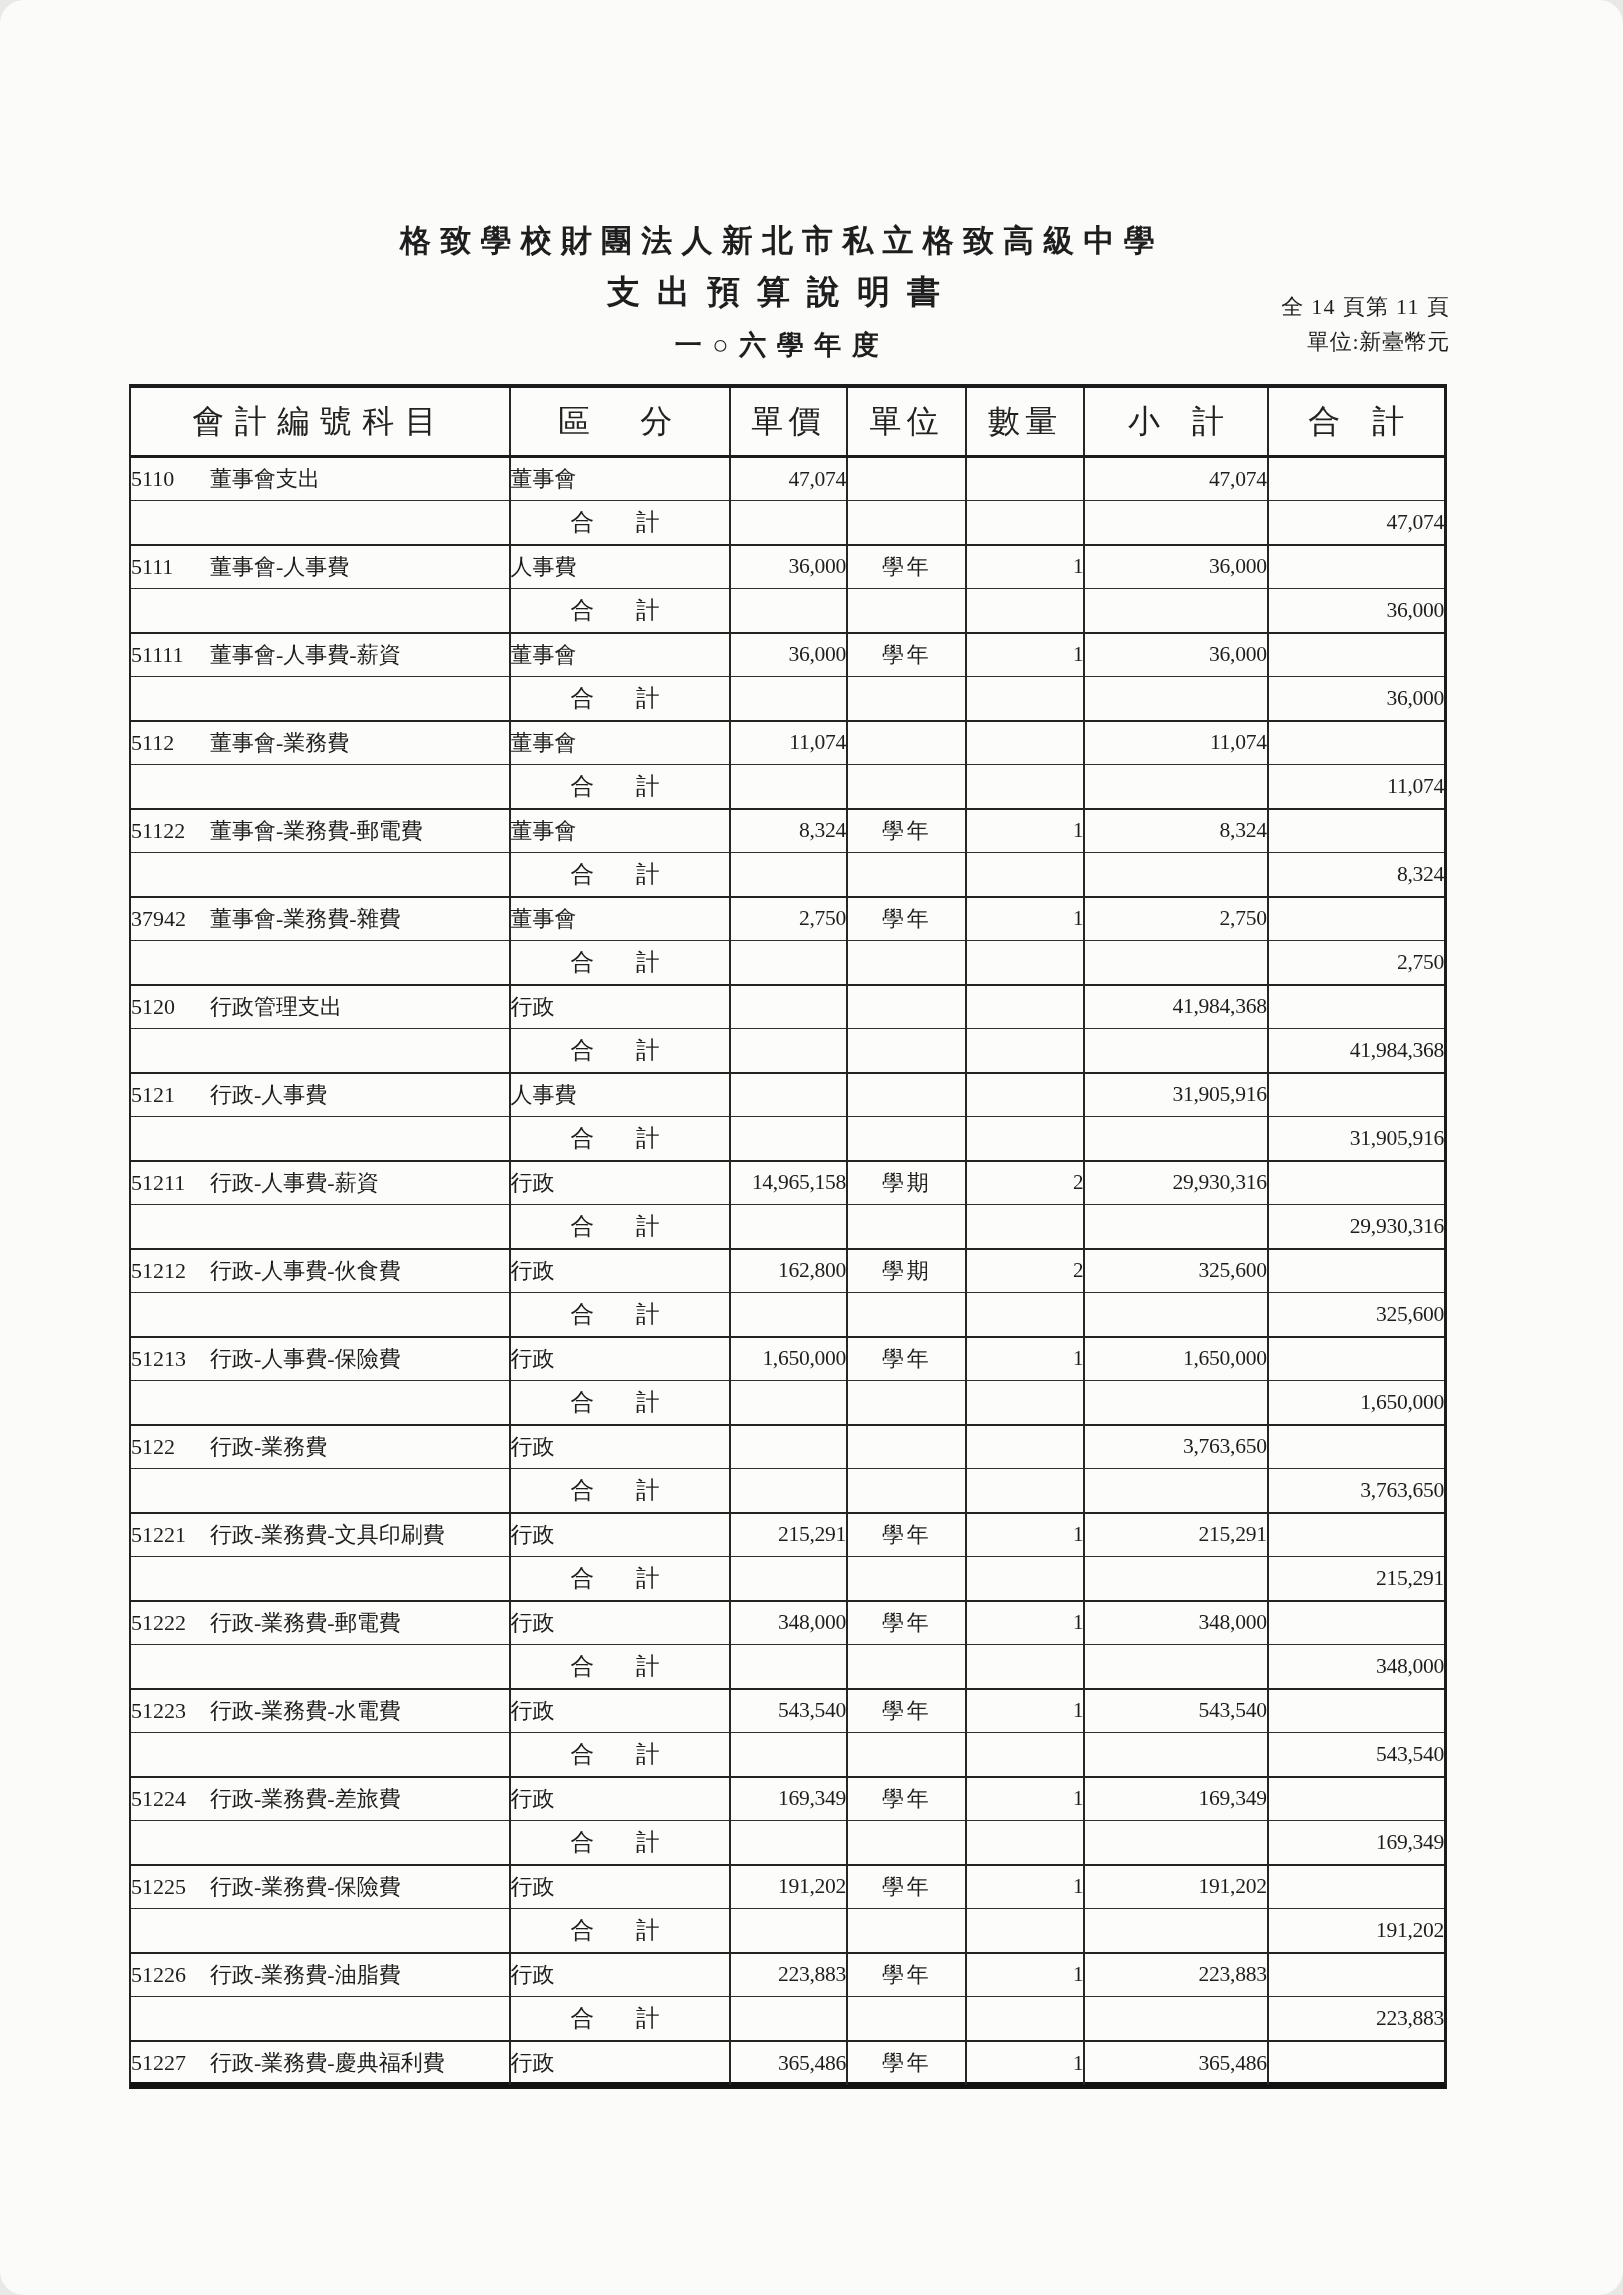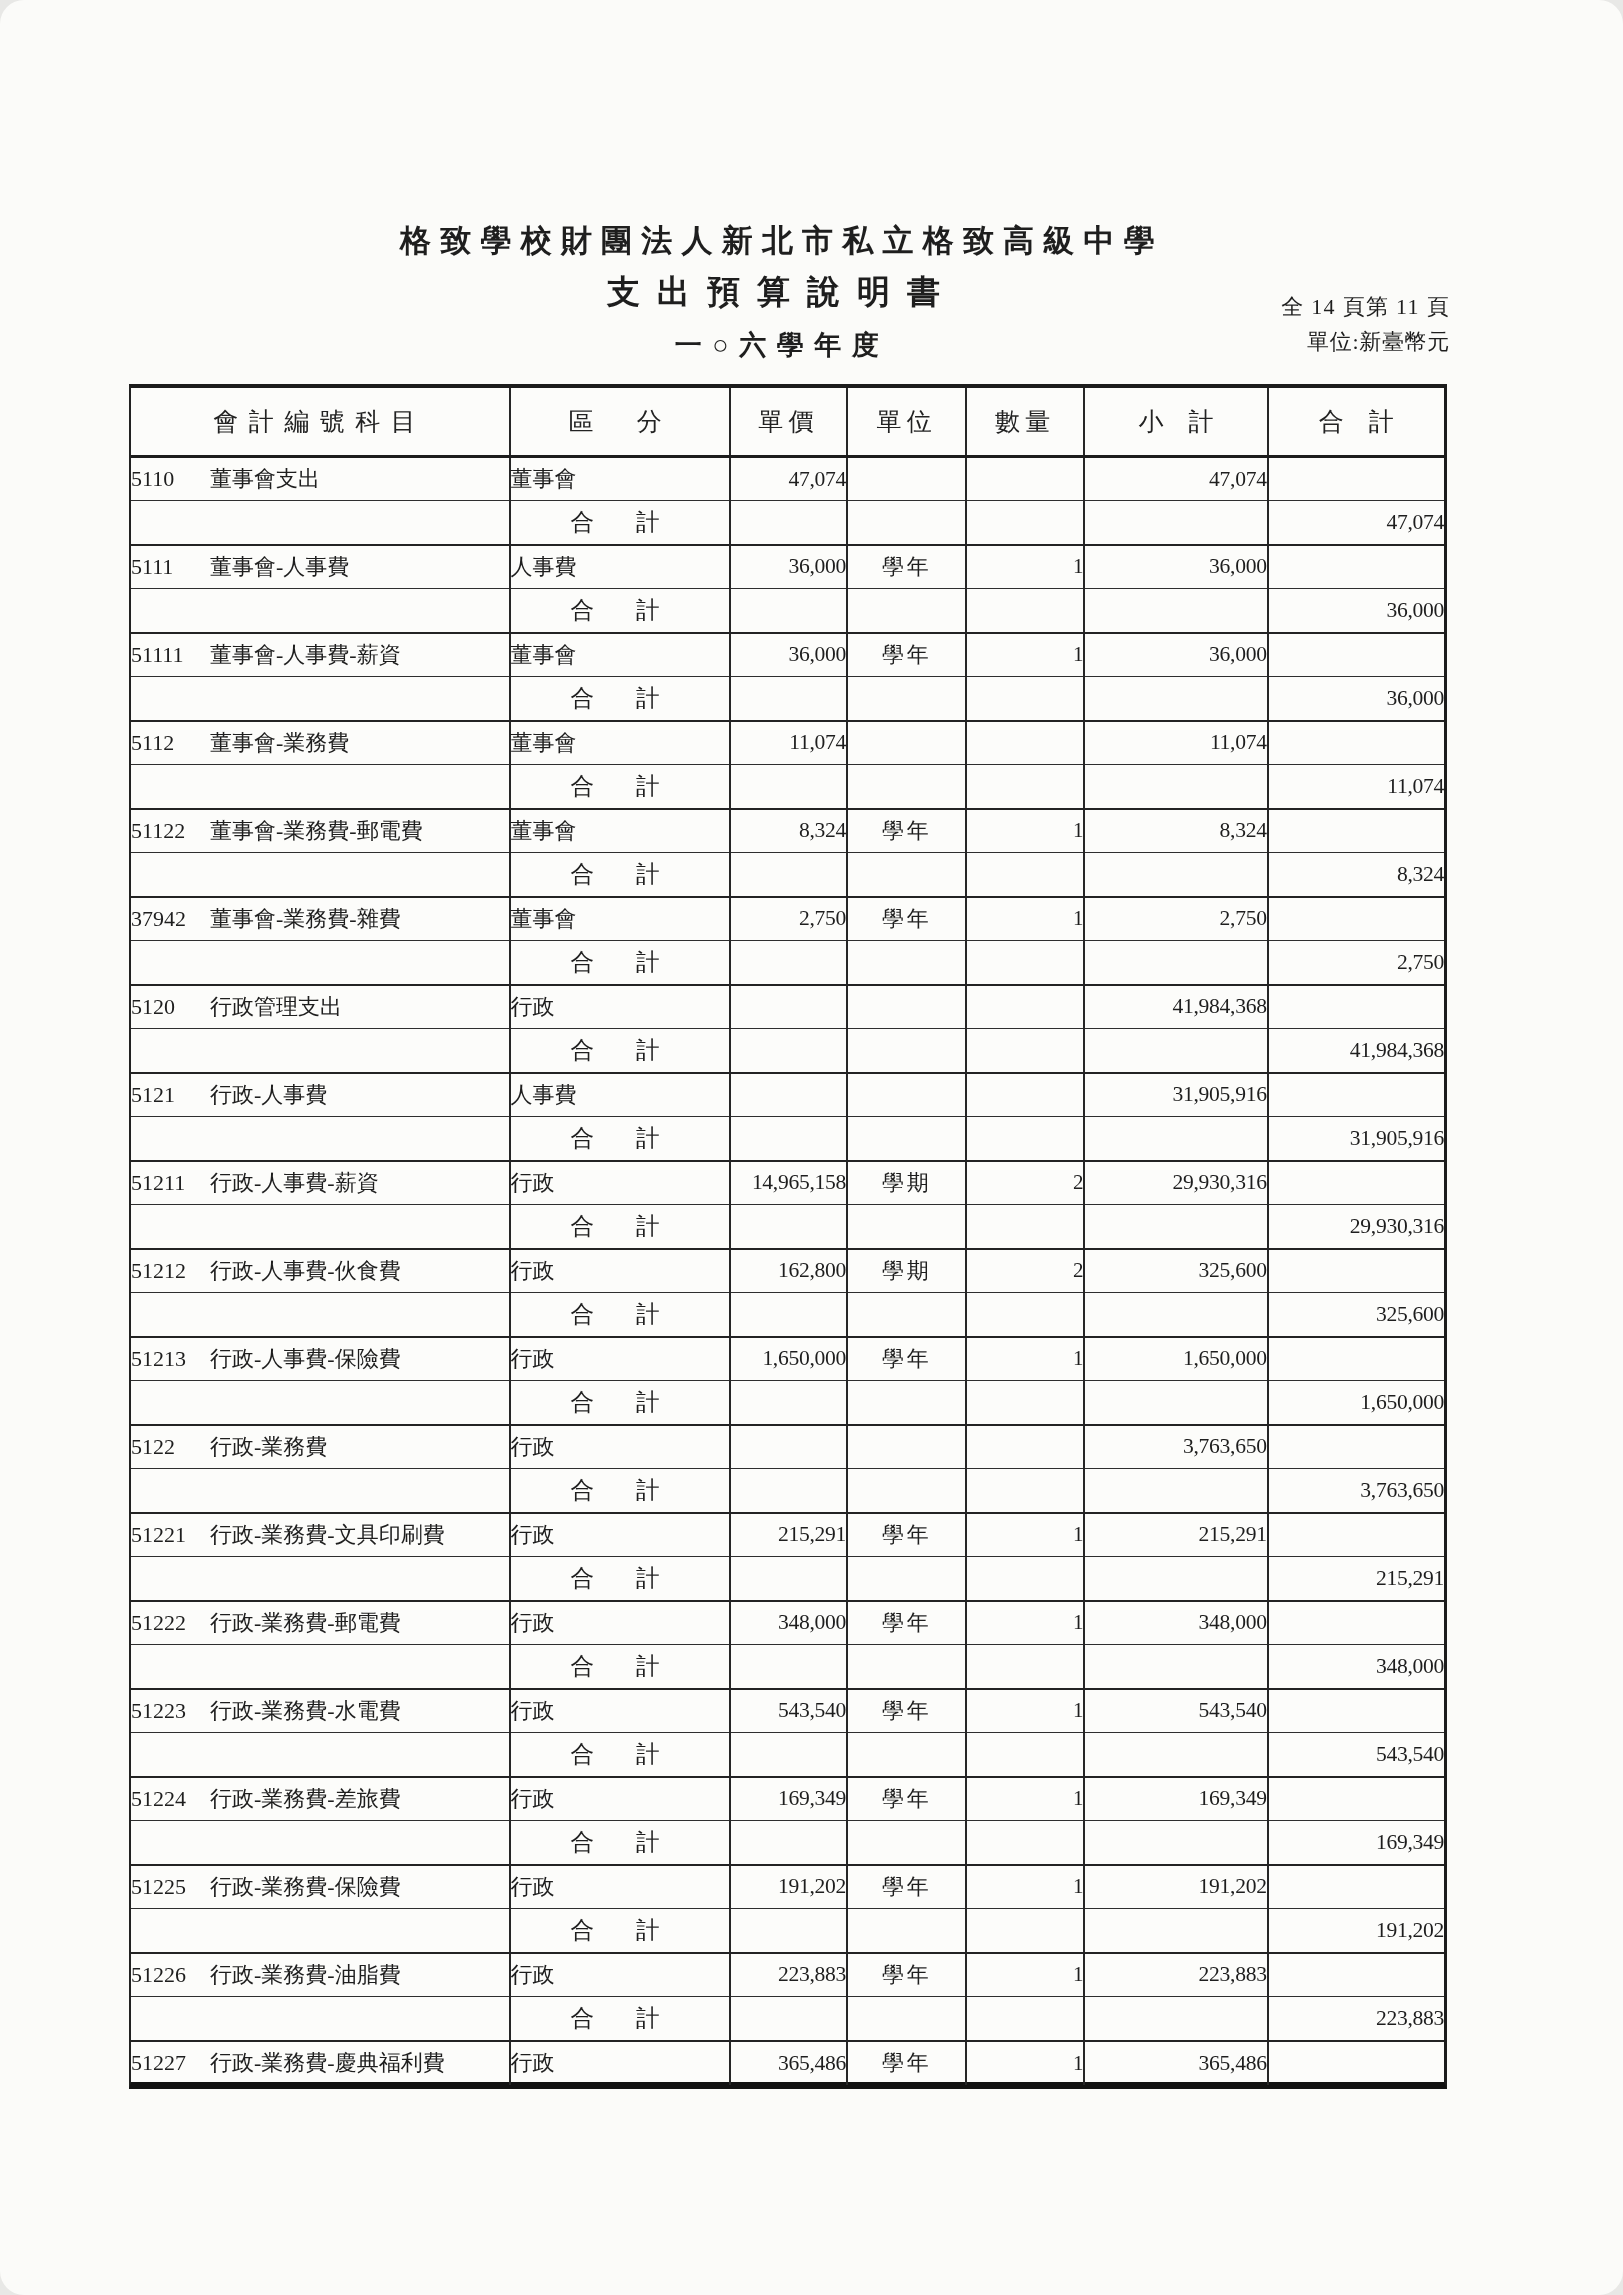--- a/index.html
+++ b/index.html
@@ -42,21 +42,21 @@
     vertical-align:middle;
     font-weight:normal;
   }
   
   table.budget th, table.budget td{border-right:2px solid #262626;}
   table.budget th:last-child, table.budget td:last-child{border-right:none;}
   
   tr.hdr th{
     height:67px;
     border-bottom:3.9px solid #1c1c1c;
-    font-size:25px;
+    font-size:32px;
     text-align:center;
     color:#222;
   }
   tr.hdr th.h0{letter-spacing:10.5px;}
   tr.hdr th.h1{letter-spacing:9.2px;}
   tr.hdr th.h2, tr.hdr th.h3, tr.hdr th.h4{letter-spacing:5.2px;}
   
   tr.d td{border-bottom:1.3px solid #2e2e2e;}
   tr.t td{border-bottom:2px solid #232323;}
   tr.last td{border-bottom:none;}

